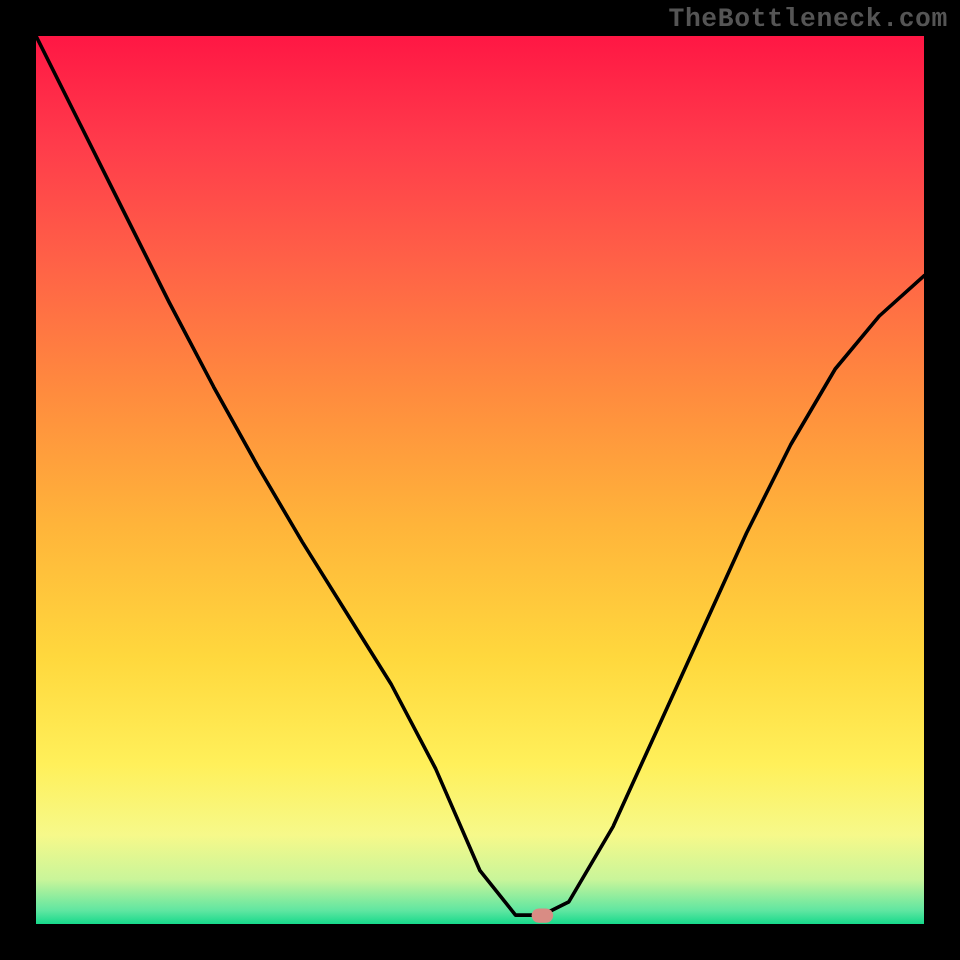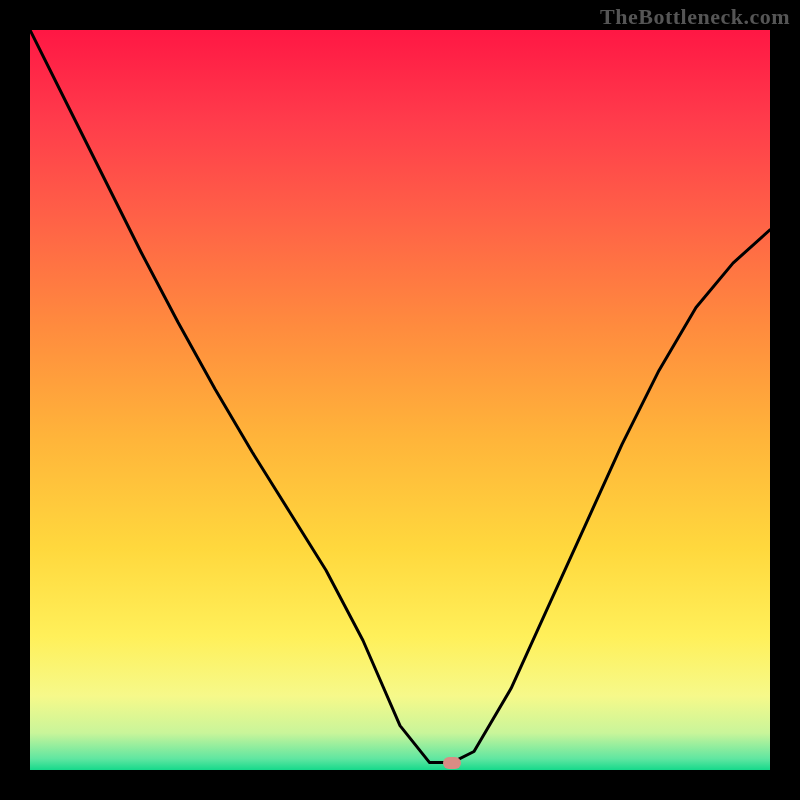--- a/index.html
+++ b/index.html
@@ -3,21 +3,21 @@
 <meta charset="utf-8">
 <style>
   * { margin: 0; padding: 0; box-sizing: border-box; }
   html, body { width: 800px; height: 800px; background: #000; overflow: hidden; }
   .frame { position: relative; width: 800px; height: 800px; background: #000; }
   .watermark {
     position: absolute;
     top: 4px;
     right: 10px;
     color: #555;
-    font-family: Liberation Serif, serif;
+    font-family: Liberation Mono, monospace;
     font-size: 22px;
     font-weight: bold;
     letter-spacing: 0.5px;
     z-index: 3;
   }
   .plot-area {
     position: absolute;
     left: 30px;
     top: 30px;
     width: 740px;

